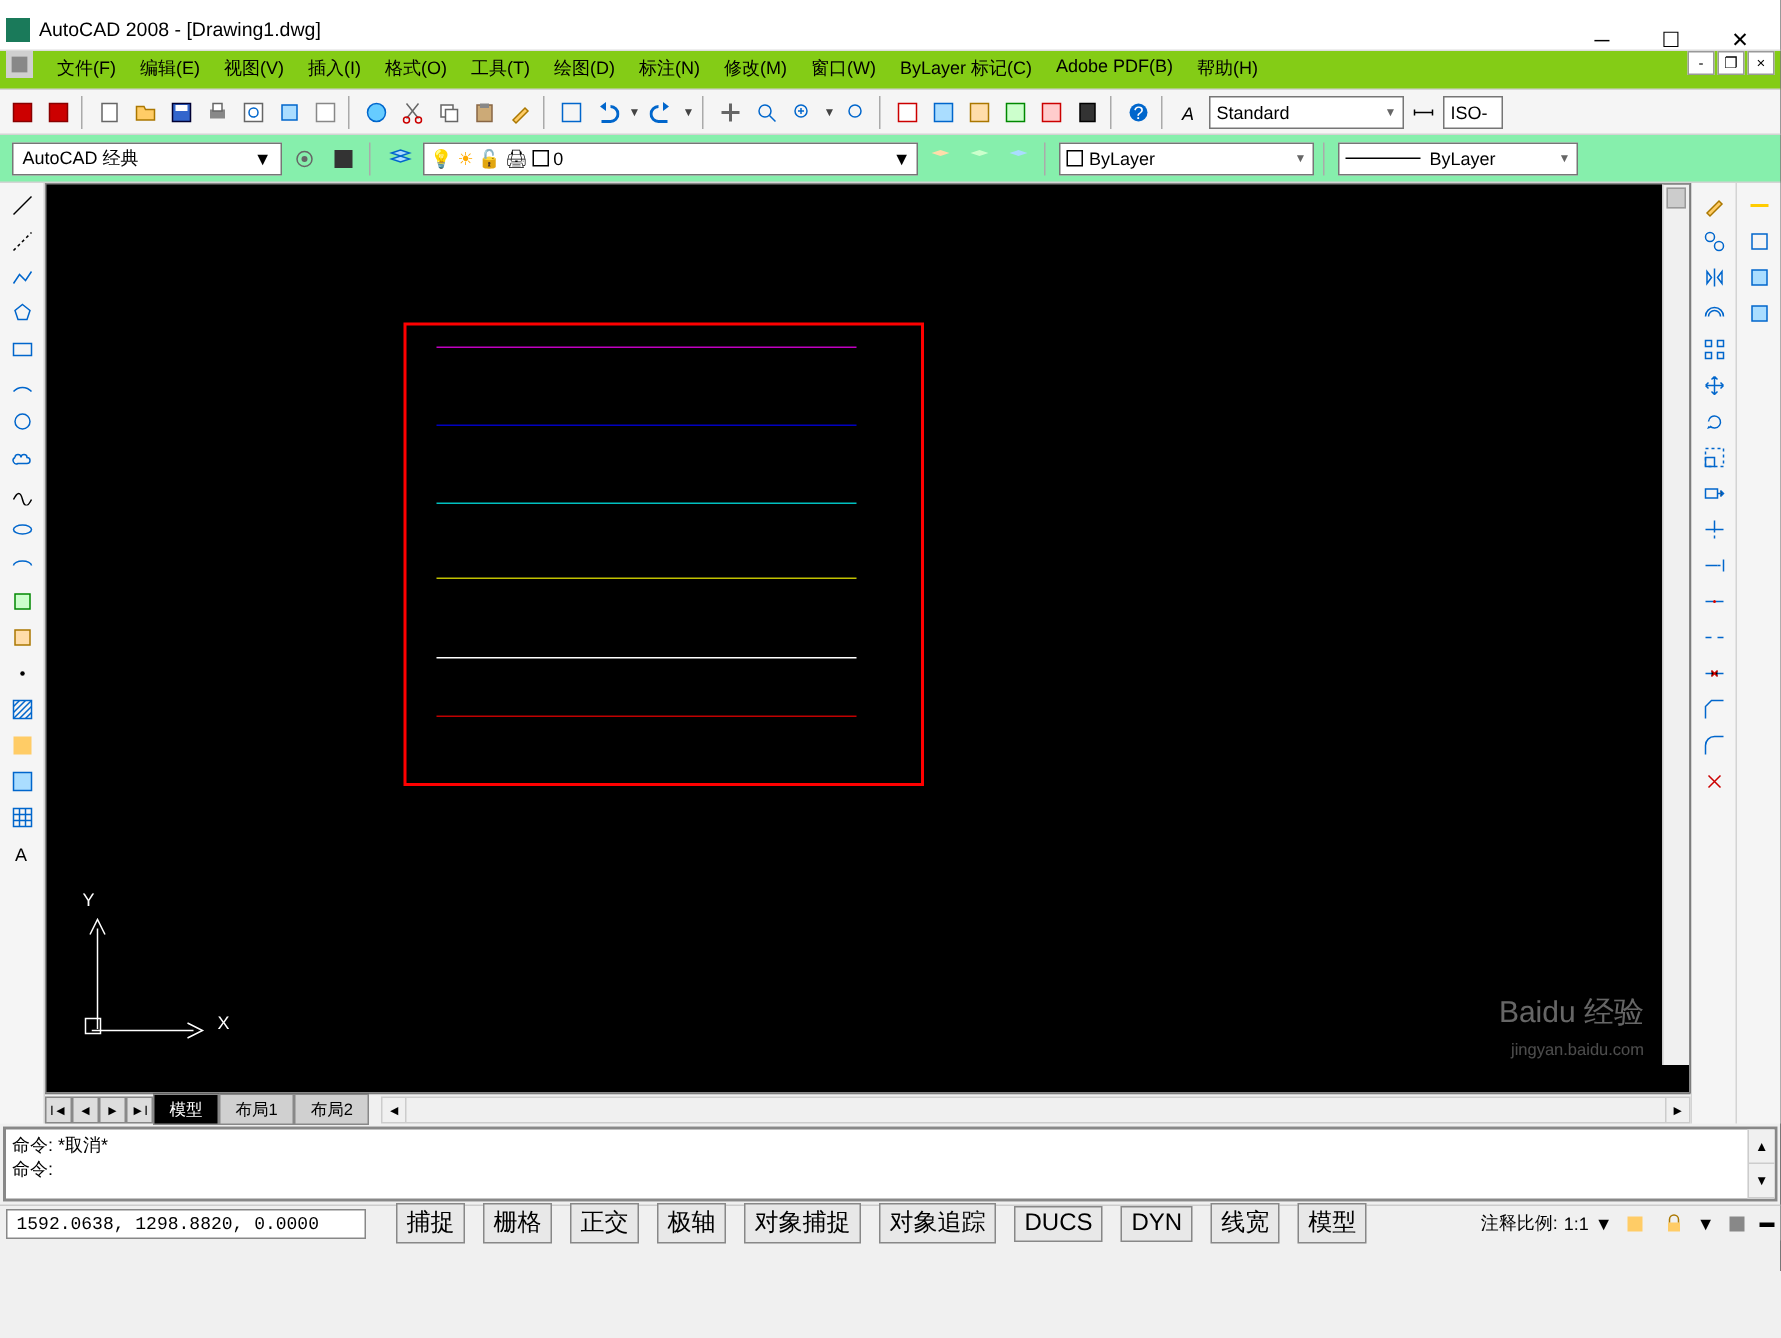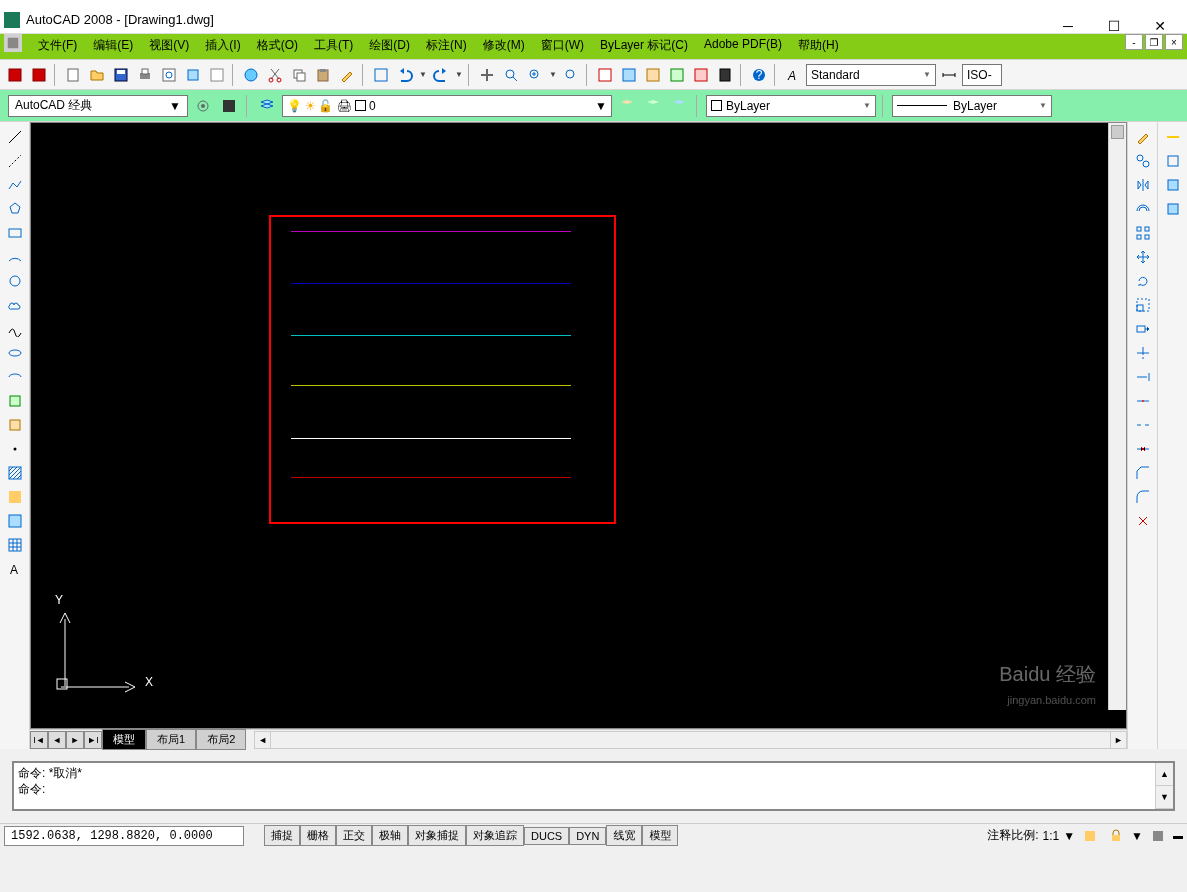--- a/index.html
+++ b/index.html
@@ -37,26 +37,26 @@
 .hline{position:absolute;height:1px}
 .ucs{position:absolute;left:16px;bottom:25px;color:#fff;font-size:13px}
 .tabs-row{height:20px;background:#f0f0f0;display:flex;align-items:center;border-top:1px solid #ccc}
 .tab-nav{display:flex;gap:0}
 .tab-nav-btn{width:18px;height:18px;border:1px solid #888;background:#ddd;font-size:9px;display:flex;align-items:center;justify-content:center;cursor:pointer}
 .tab{padding:2px 10px;background:#d0d0d0;border:1px solid #888;cursor:pointer;font-size:11px}
 .tab.active{background:#000;color:#fff}
 .hscroll{flex:1;height:18px;background:#f0f0f0;margin-left:8px;border:1px solid #ccc;position:relative}
 .hscroll .larrow{position:absolute;left:0;top:0;width:16px;height:16px;display:flex;align-items:center;justify-content:center;font-size:9px;border-right:1px solid #ccc}
 .hscroll .rarrow{position:absolute;right:0;top:0;width:16px;height:16px;display:flex;align-items:center;justify-content:center;font-size:9px;border-left:1px solid #ccc}
-.cmdline-area{background:#fff;border:2px solid #888;margin:12px;height:50px;display:flex}
+.cmdline-area{background:#fff;border:2px solid #888;margin:2px;height:50px;display:flex}
 .cmdline-text{flex:1;padding:2px 4px;font-family:"SimSun",monospace;font-size:12px;line-height:16px}
 .cmdline-scroll{width:18px;background:#f0f0f0;border-left:1px solid #ccc;display:flex;flex-direction:column}
 .cmdline-scroll div{flex:1;display:flex;align-items:center;justify-content:center;font-size:9px;border-bottom:1px solid #ccc}
 .statusbar{height:24px;background:#f0f0f0;border-top:1px solid #ccc;display:flex;align-items:center;padding:0 4px;font-size:11px}
-.status-cell{padding:2px 6px;border:1px solid #888;margin-right:0;background:#e8e8e8;cursor:pointer;font-size:11px}
+.status-cell{padding:2px 6px;border:1px solid #888;margin-right:12px;background:#e8e8e8;cursor:pointer;font-size:16px}
 .status-coords{min-width:240px;padding:2px 6px;border:1px solid #888;background:#fff;font-family:Liberation Mono, monospace}
 .status-right{margin-left:auto;display:flex;align-items:center;gap:4px}
 .watermark{position:absolute;right:30px;bottom:40px;font-size:20px;color:rgba(255,255,255,0.4);font-weight:normal;pointer-events:none}
 .watermark-sub{position:absolute;right:30px;bottom:22px;font-size:11px;color:rgba(255,255,255,0.3);pointer-events:none}
 .layer-combo{flex:1;max-width:330px;height:22px;border:1px solid #767676;background:#fff;display:flex;align-items:center;padding:0 4px;cursor:pointer;gap:3px}
 .layer-combo span.sq{width:11px;height:11px;border:1px solid #000;display:inline-block}
 </style>
 </head>
 <body>
 

